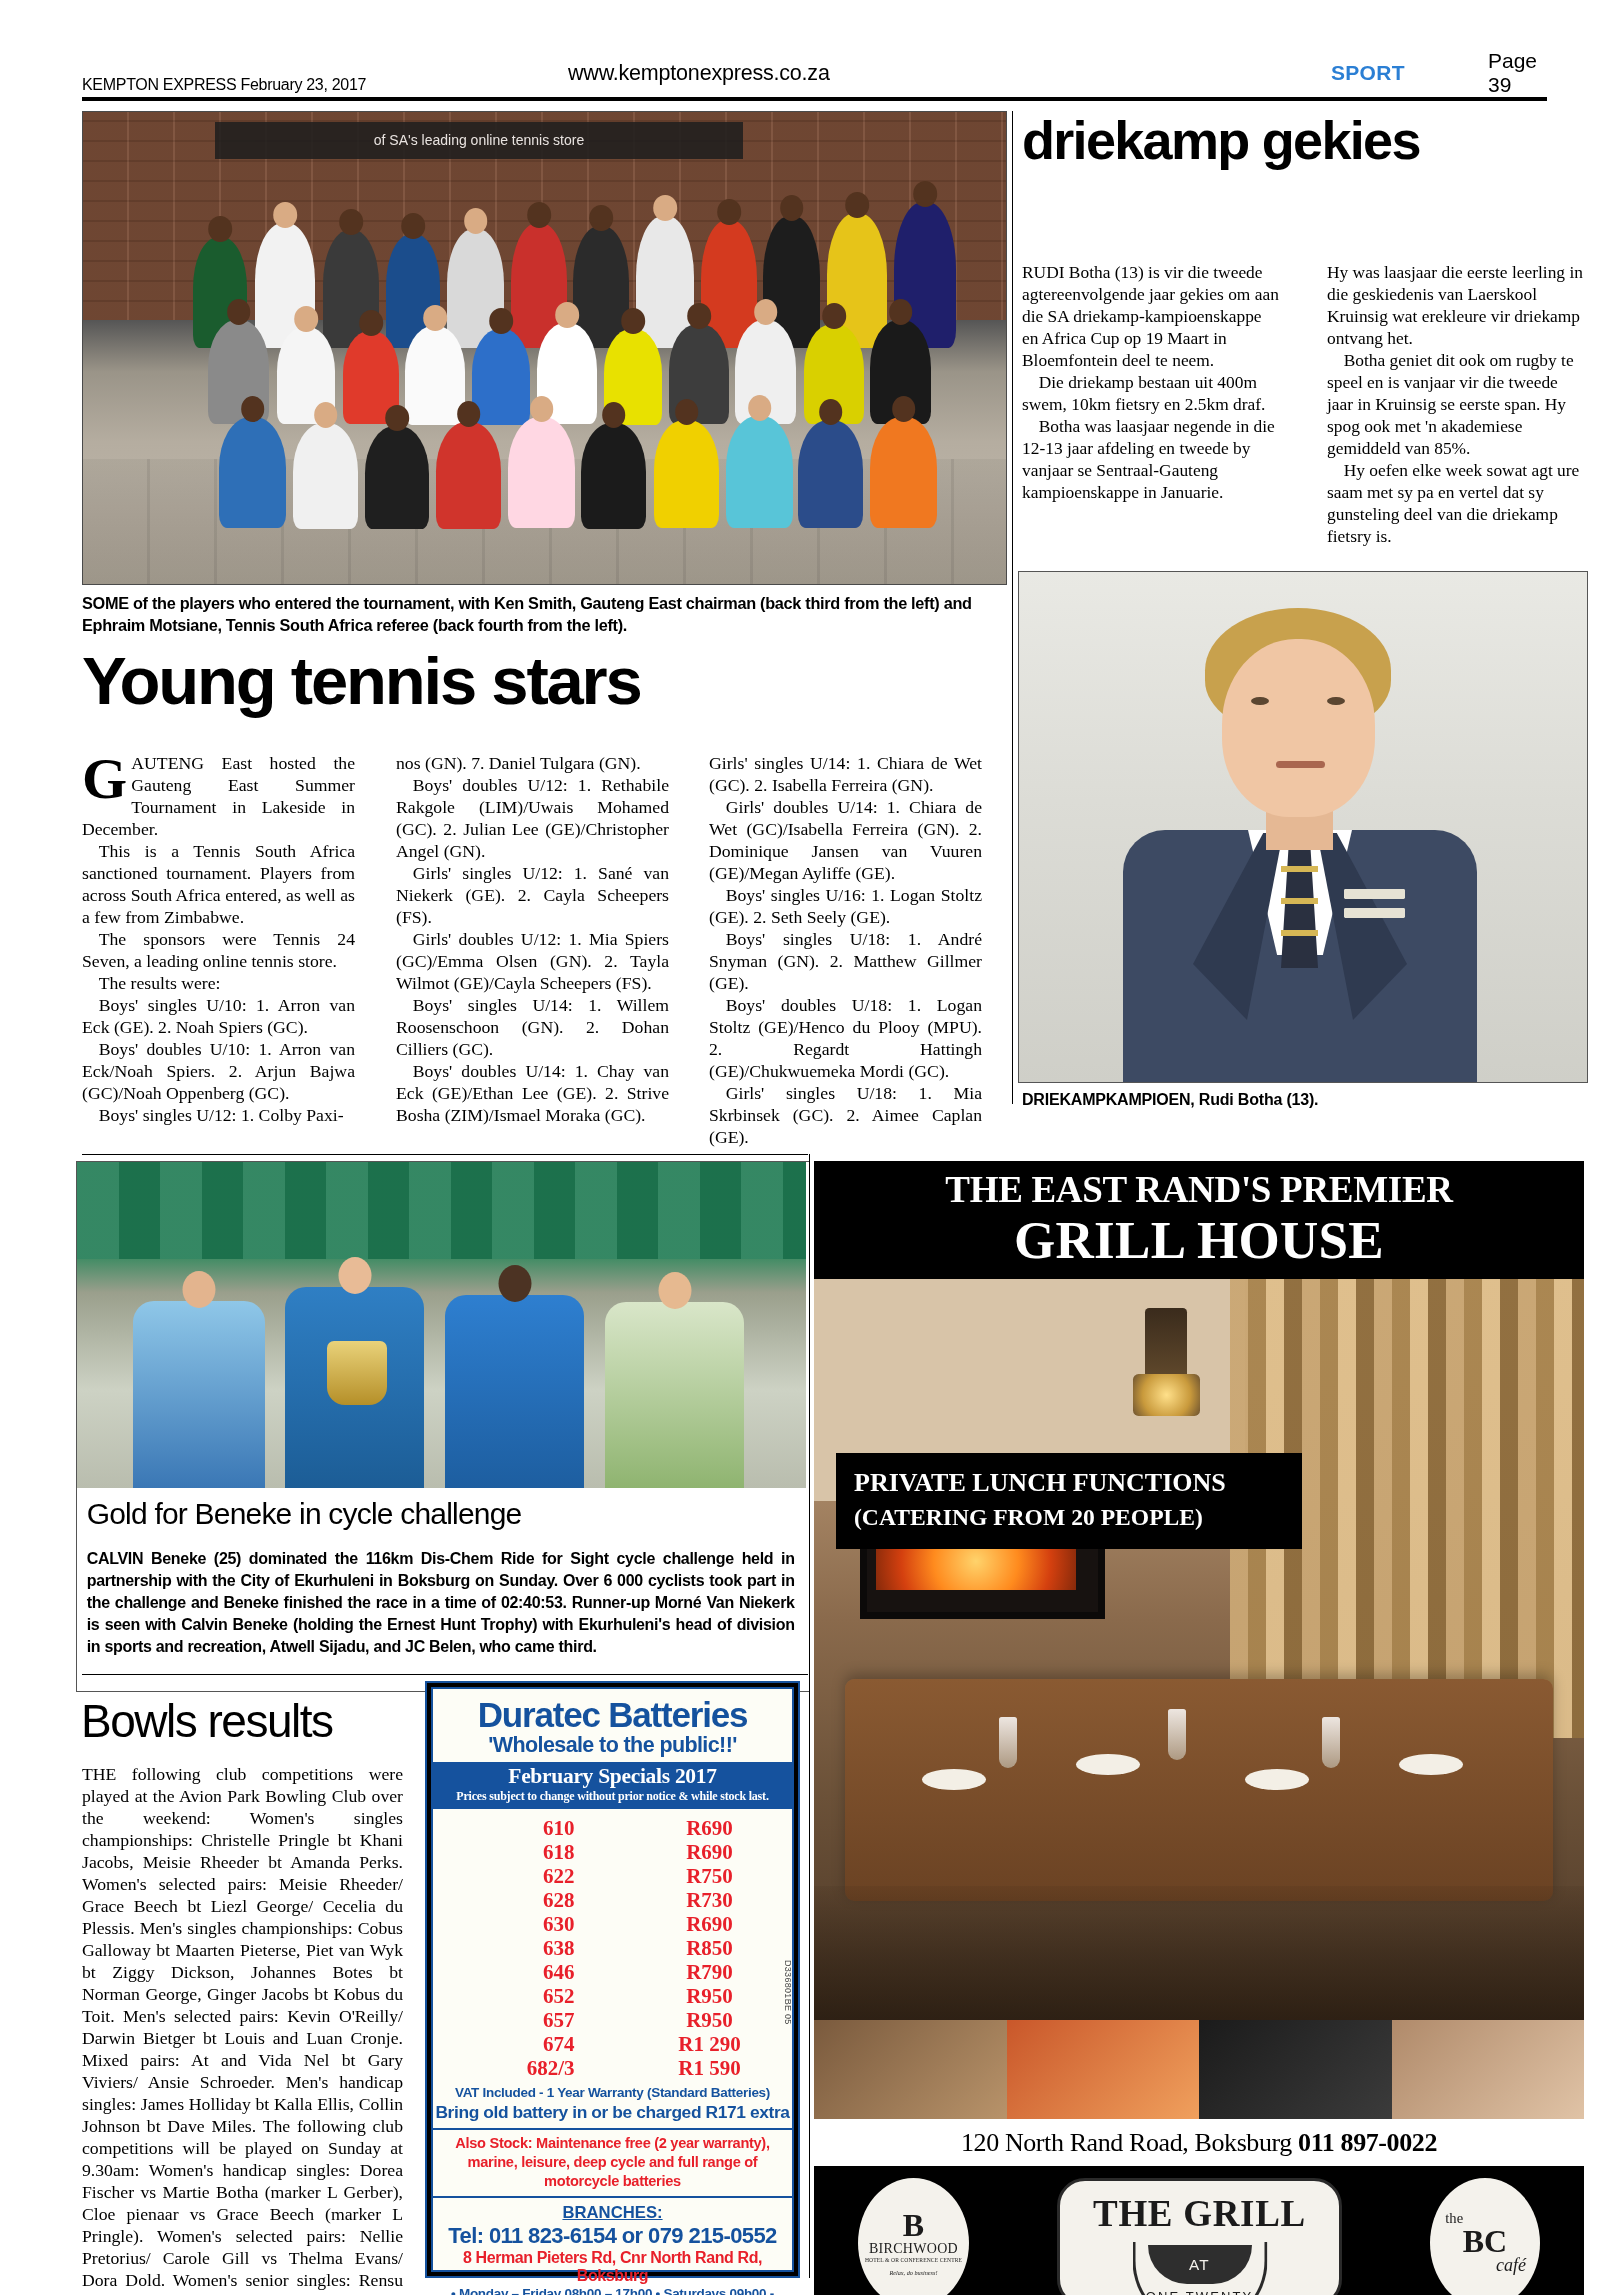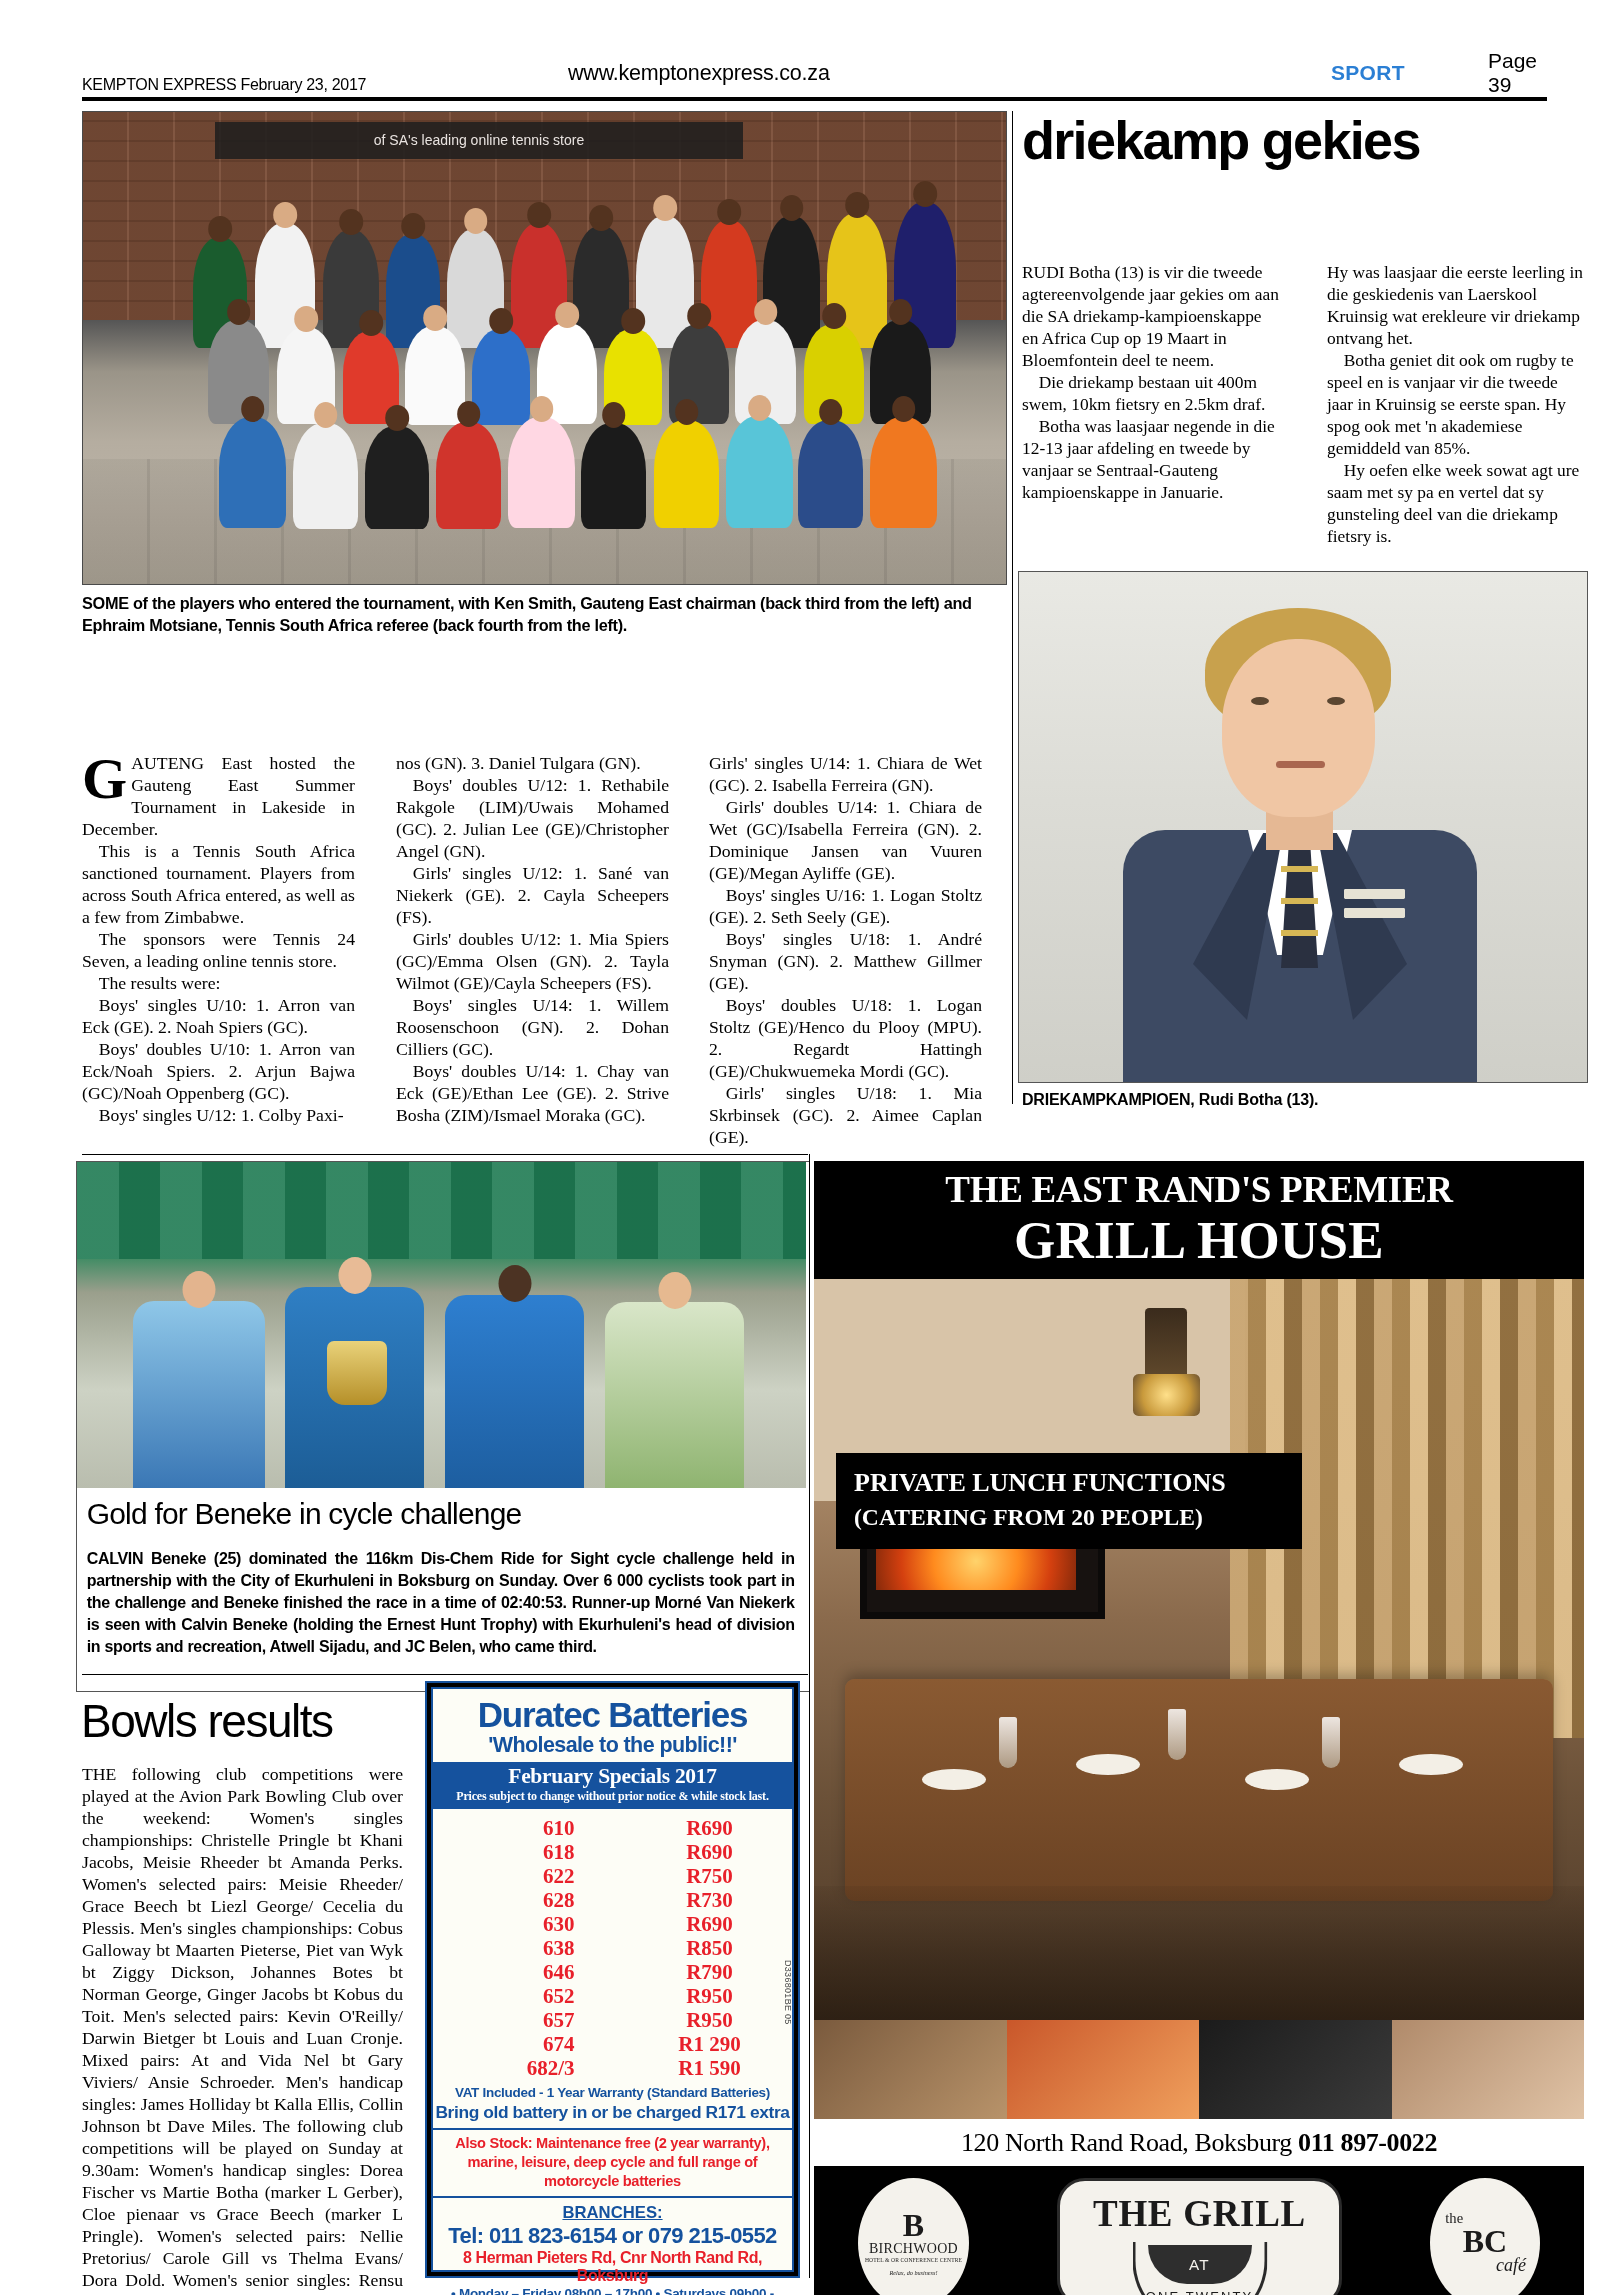--- a/index.html
+++ b/index.html
@@ -284,33 +284,34 @@
     <div class="kid light" style="left:425px; top:305px; width:67px;height:111px;background:#ffd7e3;"></div>
     <div class="kid dark" style="left:498px; top:311px; width:65px;height:106px;background:#1b1b1b;"></div>
     <div class="kid dark" style="left:571px; top:308px; width:65px;height:108px;background:#f0d000;"></div>
     <div class="kid light" style="left:643px; top:304px; width:67px;height:112px;background:#58c5d8;"></div>
     <div class="kid dark" style="left:715px;top:308px; width:65px;height:108px;background:#2b4c8a;"></div>
     <div class="kid dark" style="left:787px;top:305px; width:67px;height:111px;background:#f07820;"></div>
   </div>
 
   <div class="cap-tennis">SOME of the players who entered the tournament, with Ken Smith, Gauteng East chairman (back third from the left) and Ephraim Motsiane, Tennis South Africa referee (back fourth from the left).</div>
 
+  <div class="tennis-head">Young tennis stars</div>
 
   <div class="tennis-cols">
     <div class="tcol c1">
       <p class="first"><span class="dropcap">G</span><span>AUTENG East hosted the Gauteng East Summer Tournament in Lakeside in December.</span></p>
       <p>This is a Tennis South Africa sanctioned tournament. Players from across South Africa entered, as well as a few from Zimbabwe.</p>
       <p>The sponsors were Tennis 24 Seven, a leading online tennis store.</p>
       <p>The results were:</p>
       <p>Boys' singles U/10: 1. Arron van Eck (GE). 2. Noah Spiers (GC).</p>
       <p>Boys' doubles U/10: 1. Arron van Eck/Noah Spiers. 2. Arjun Bajwa (GC)/Noah Oppenberg (GC).</p>
       <p>Boys' singles U/12: 1. Colby Paxi-</p>
     </div>
     <div class="tcol c2">
-      <p class="first">nos (GN). 3. Daniel Tulgara (GN).</p>
+      <p class="first">nos (GN). 7. Daniel Tulgara (GN).</p>
       <p>Boys' doubles U/12: 1. Rethabile Rakgole (LIM)/Uwais Mohamed (GC). 2. Julian Lee (GE)/Christopher Angel (GN).</p>
       <p>Girls' singles U/12: 1. Sané van Niekerk (GE). 2. Cayla Scheepers (FS).</p>
       <p>Girls' doubles U/12: 1. Mia Spiers (GC)/Emma Olsen (GN). 2. Tayla Wilmot (GE)/Cayla Scheepers (FS).</p>
       <p>Boys' singles U/14: 1. Willem Roosenschoon (GN). 2. Dohan Cilliers (GC).</p>
       <p>Boys' doubles U/14: 1. Chay van Eck (GE)/Ethan Lee (GE). 2. Strive Bosha (ZIM)/Ismael Moraka (GC).</p>
     </div>
     <div class="tcol c3">
       <p class="first">Girls' singles U/14: 1. Chiara de Wet (GC). 2. Isabella Ferreira (GN).</p>
       <p>Girls' doubles U/14: 1. Chiara de Wet (GC)/Isabella Ferreira (GN). 2. Dominique Jansen van Vuuren (GE)/Megan Ayliffe (GE).</p>
       <p>Boys' singles U/16: 1. Logan Stoltz (GE). 2. Seth Seely (GE).</p>

